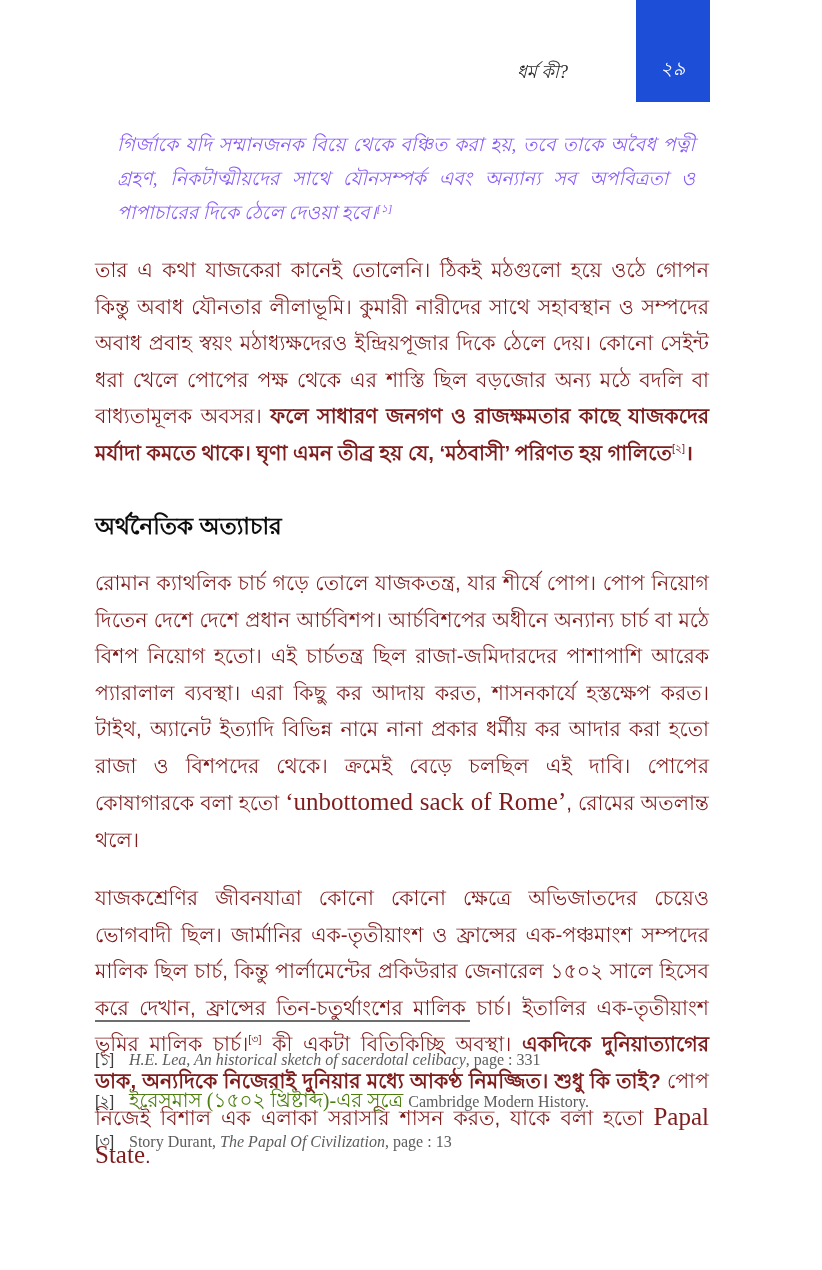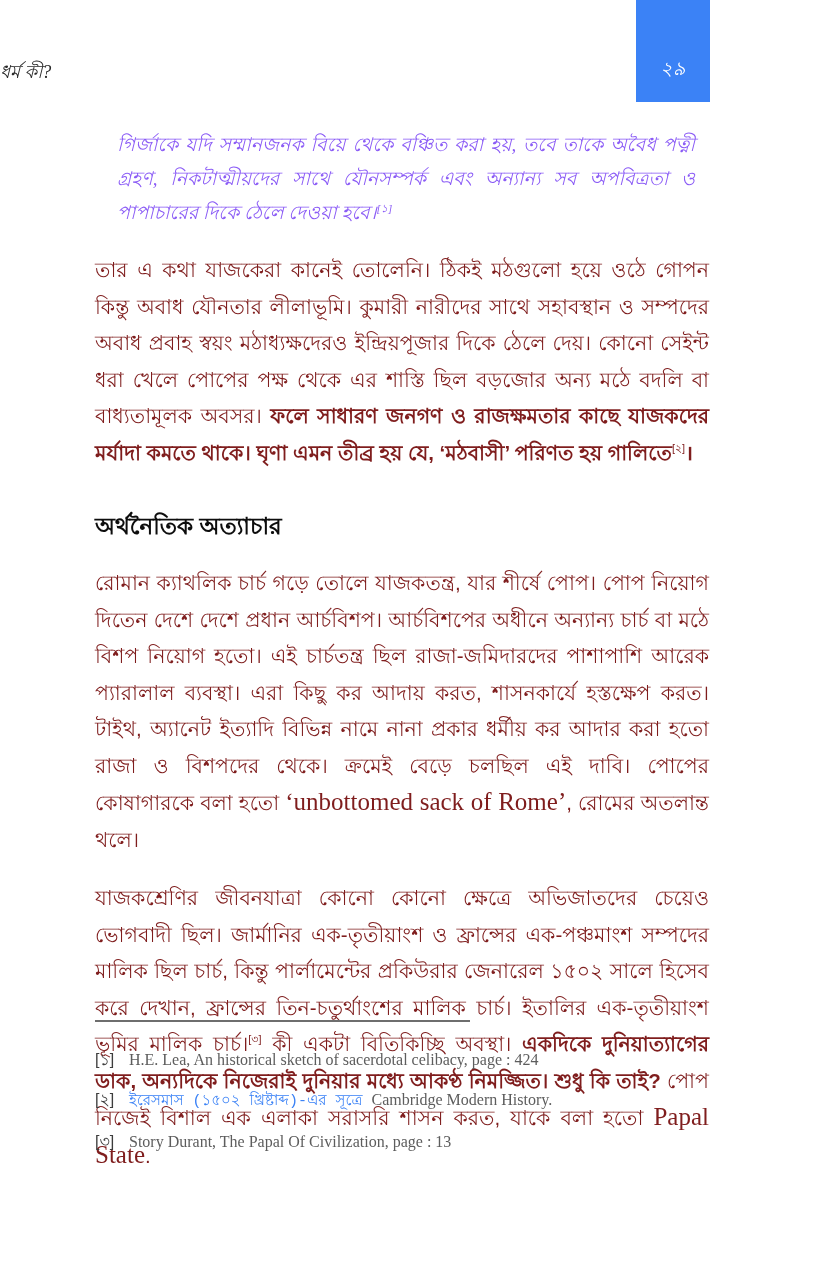--- a/index.html
+++ b/index.html
@@ -20,40 +20,40 @@
     box-sizing: border-box;
   }
 
   
   .page-number-box {
     position: absolute;
     top: 0;
     left: 636px;
     width: 74px;
     height: 102px;
-    background: #3b82f6;
+    background: #1d4ed8;
   }
   .page-number-text {
     position: absolute;
     left: 0;
     right: 0;
     bottom: 16px;
     text-align: center;
     color: #ffffff;
     font-size: 19px;
     font-style: italic;
     font-family: "Liberation Serif", "DejaVu Serif", serif;
     letter-spacing: .5px;
   }
   .running-head {
     position: absolute;
     top: 58px;
     left: 0;
     width: 568px;
-    text-align: left;
+    text-align: right;
     font-style: italic;
     font-size: 18px;
     color: #2a2a2a;
     font-family: "Liberation Serif", "DejaVu Serif", serif;
   }
 
   
   .column {
     position: absolute;
     left: 95px;
@@ -134,25 +134,26 @@
     flex: 0 0 auto;
     width: 34px;
     color: #3d3d3d;
     font-size: 16px;
     font-family: "Liberation Sans", "DejaVu Sans", sans-serif;
   }
   .footnote-text {
     flex: 1 1 auto;
   }
   .fn-italic {
+    font-style: italic;
   }
   .fn-bn {
-    font-family: Liberation Mono, monospace;
-    color: #3b82f6;
-    font-size: 15px;
+    font-family: Liberation Serif, serif;
+    color: #4d7c0f;
+    font-size: 20px;
   }
 </style>
 </head>
 <body>
 
 <div class="page">
 
   <div class="page-number-box">
     <div class="page-number-text">২৯</div>
   </div>
@@ -170,21 +171,21 @@
 
     <p class="body-para"><span>যাজকশ্রেণির জীবনযাত্রা কোনো কোনো ক্ষেত্রে অভিজাতদের চেয়েও ভোগবাদী ছিল। জার্মানির এক-তৃতীয়াংশ ও ফ্রান্সের এক-পঞ্চমাংশ সম্পদের মালিক ছিল চার্চ, কিন্তু পার্লামেন্টের প্রকিউরার জেনারেল ১৫০২ সালে হিসেব করে দেখান, ফ্রান্সের তিন-চতুর্থাংশের মালিক চার্চ। ইতালির এক-তৃতীয়াংশ ভূমির মালিক চার্চ।</span><sup class="fn">[৩]</sup><span> কী একটা বিতিকিচ্ছি অবস্থা। </span><span class="bold">একদিকে দুনিয়াত্যাগের ডাক, অন্যদিকে নিজেরাই দুনিয়ার মধ্যে আকণ্ঠ নিমজ্জিত। শুধু কি তাই?</span><span> পোপ নিজেই বিশাল এক এলাকা সরাসরি শাসন করত, যাকে বলা হতো </span><span class="latin">Papal State</span><span>.</span></p>
 
   </div>
 
   <div class="footnotes">
     <div class="footnote-rule"></div>
 
     <div class="footnote-row">
       <span class="footnote-marker">[১]</span>
-      <span class="footnote-text"><span class="fn-italic">H.E. Lea, An historical sketch of sacerdotal celibacy</span><span>, page : 424</span></span>
+      <span class="footnote-text"><span class="fn-italic">H.E. Lea, An historical sketch of sacerdotal celibacy</span><span>, page : 331</span></span>
     </div>
 
     <div class="footnote-row">
       <span class="footnote-marker">[২]</span>
       <span class="footnote-text"><span class="fn-bn">ইরেসমাস (১৫০২ খ্রিষ্টাব্দ)-এর সূত্রে </span><span>Cambridge Modern History.</span></span>
     </div>
 
     <div class="footnote-row">
       <span class="footnote-marker">[৩]</span>
       <span class="footnote-text"><span>Story Durant, </span><span class="fn-italic">The Papal Of Civilization</span><span>, page : 13</span></span>

